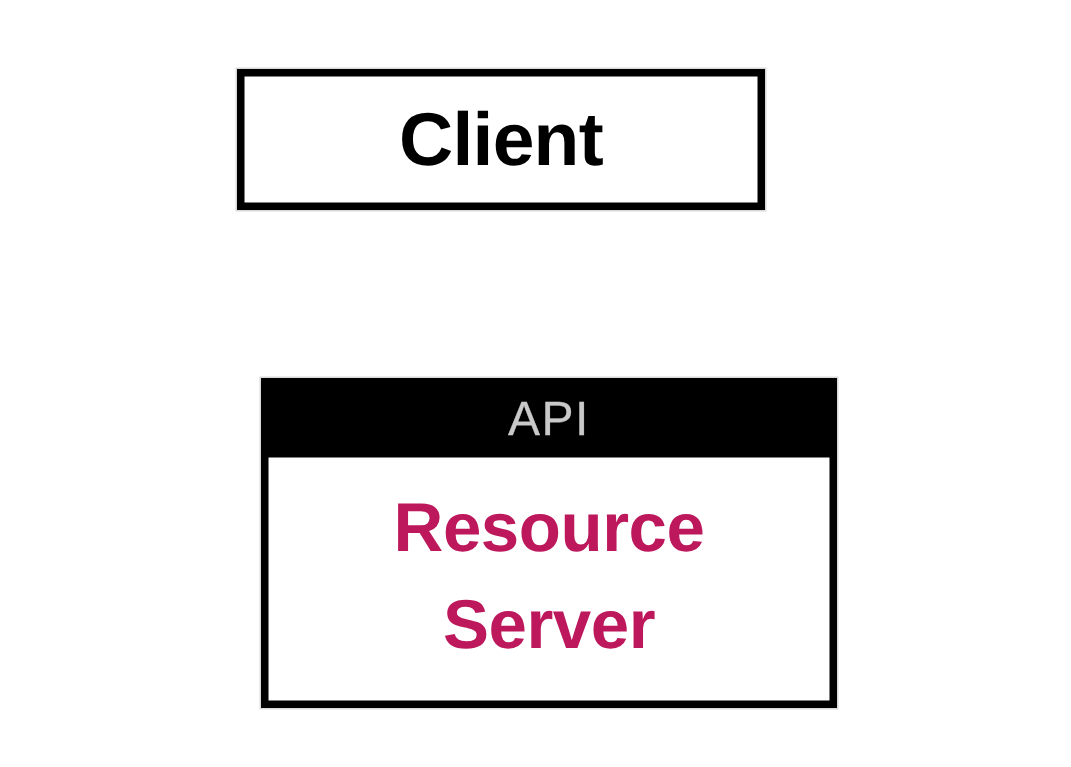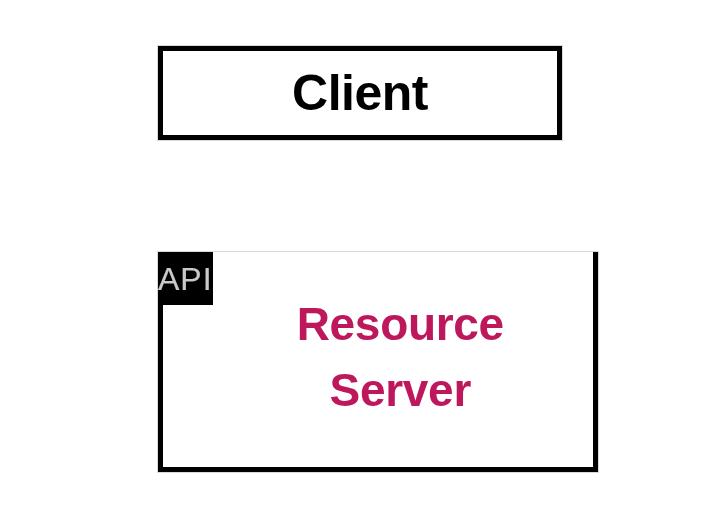--- a/index.html
+++ b/index.html
@@ -21,21 +21,21 @@
     top: 0;
     width: 714px;
     height: 511px;
   }
 
   
   .node-client {
     position: absolute;
     left: 158px;
     top: 46px;
-    width: 404px;
+    width: 352px;
     height: 94px;
     box-sizing: border-box;
     background: #ffffff;
     border: 5px solid #000000;
     box-shadow: 0 0 0 1px #d9d9d9;
     display: flex;
     align-items: center;
     justify-content: center;
   }
   .node-client-label {
@@ -43,31 +43,31 @@
     font-weight: bold;
     color: #000000;
     line-height: 1;
     letter-spacing: -0.5px;
     white-space: nowrap;
   }
 
   
   .node-resource-server {
     position: absolute;
-    left: 158px;
+    left: 174px;
     top: 252px;
-    width: 440px;
+    width: 384px;
     height: 220px;
     box-sizing: border-box;
     background: #ffffff;
     border: 5px solid #000000;
     border-top: none;
     box-shadow: 0 0 0 1px #d9d9d9;
     display: flex;
-    flex-direction: row;
+    flex-direction: column;
   }
   .node-header-band {
     flex: 0 0 auto;
     height: 53px;
     margin: 0 -5px 0 -5px;
     background: #000000;
     display: flex;
     align-items: center;
     justify-content: center;
   }

